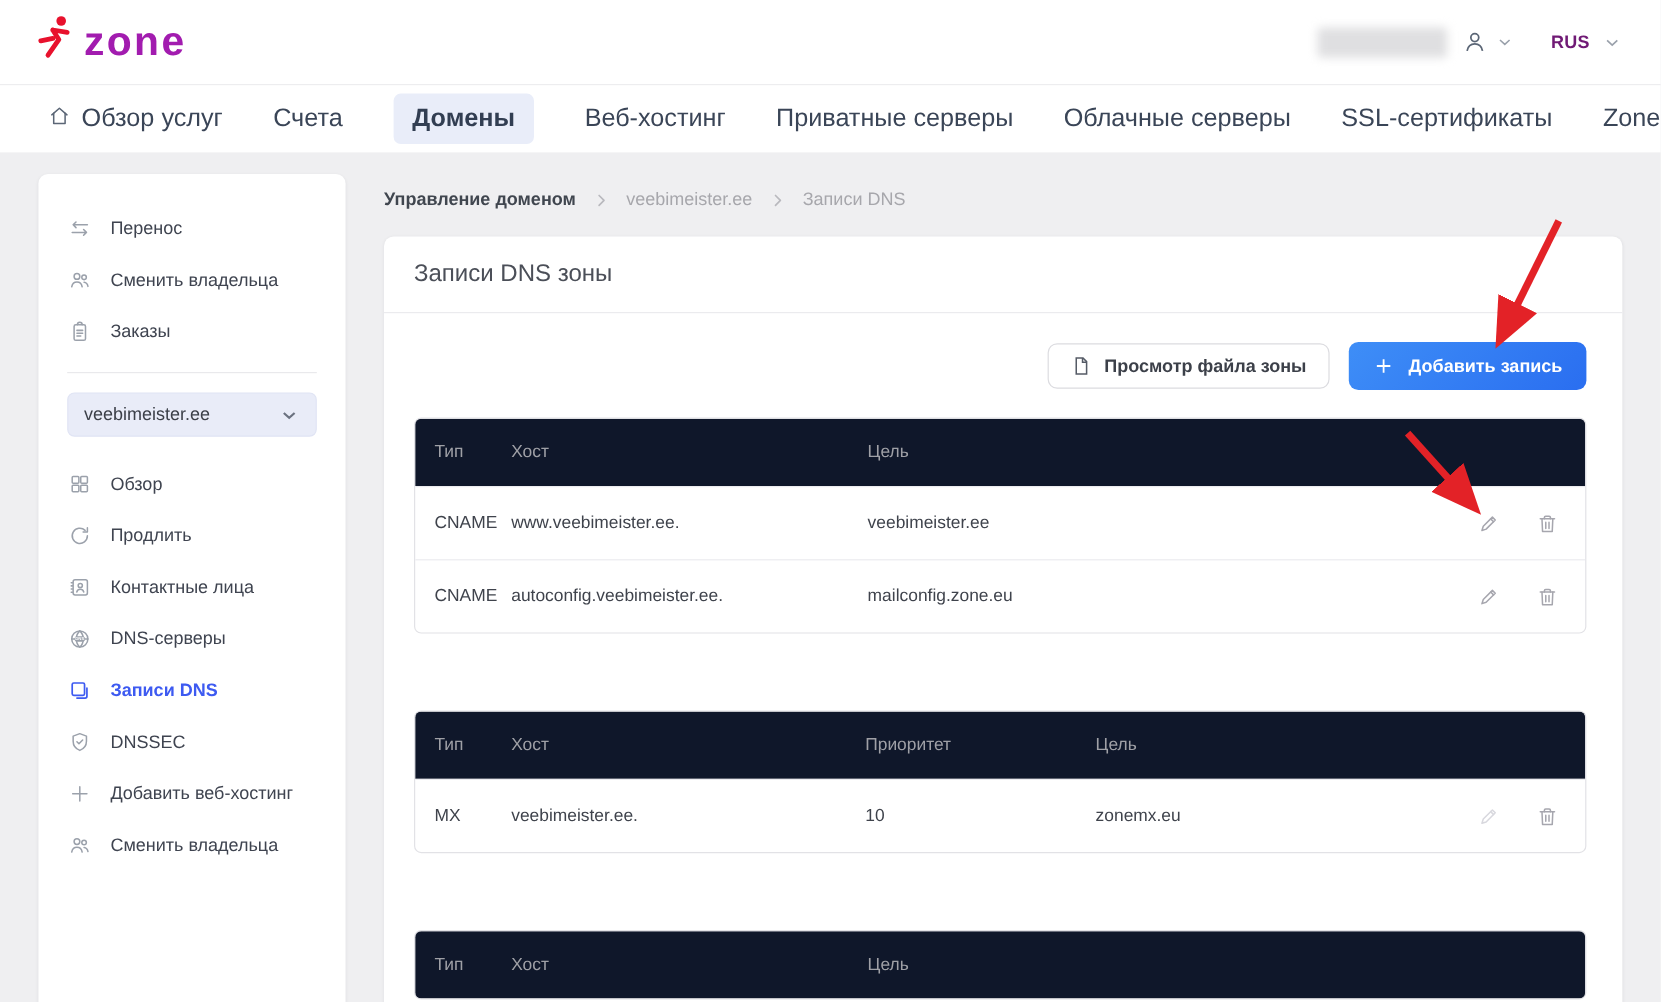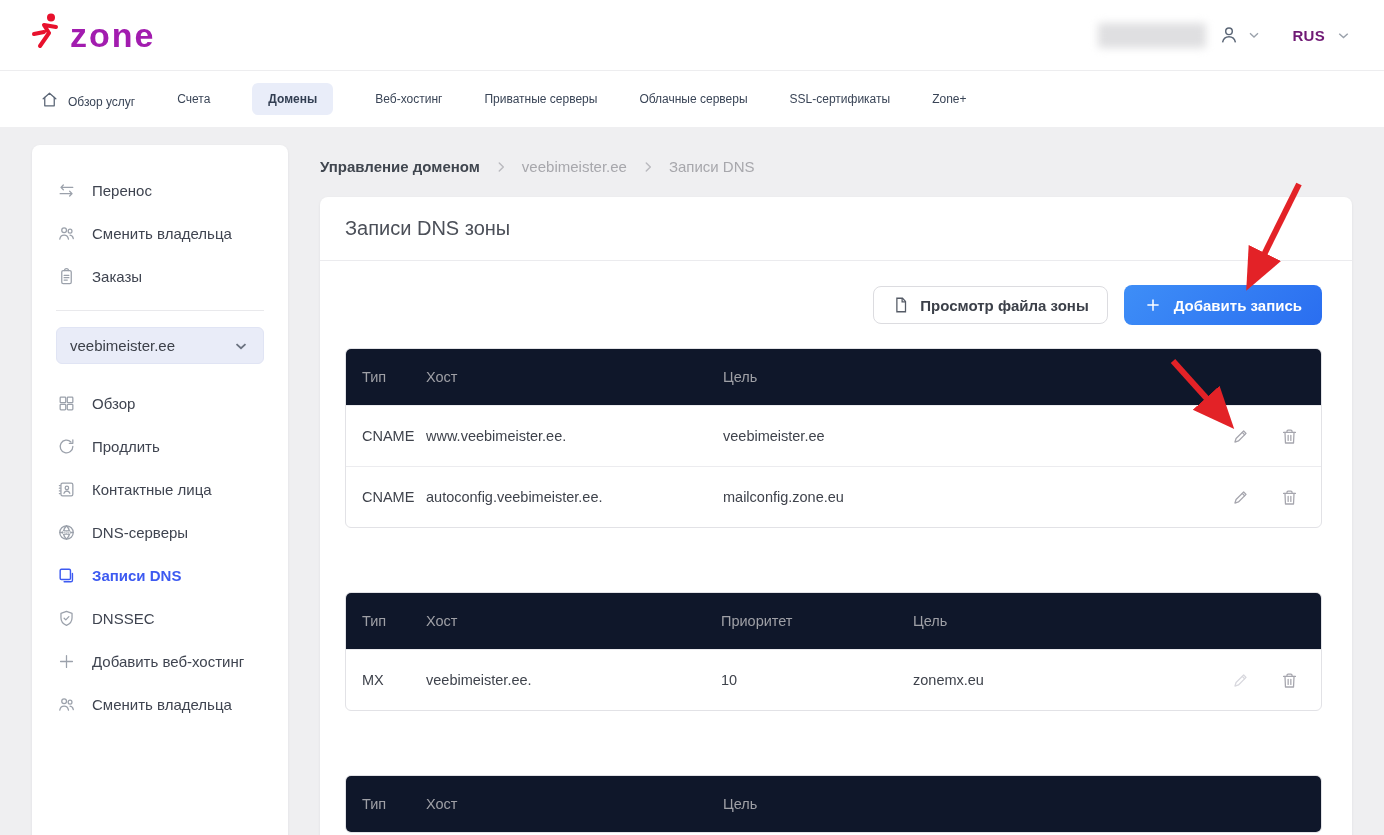--- a/index.html
+++ b/index.html
@@ -12,21 +12,21 @@
   .topbar-right { position:absolute; right:32px; top:0; height:70px; display:flex; align-items:center; gap:12px; }
   .user-blur { width:108px; height:25px; background:#dfdfe1; border-radius:3px; filter:blur(4px); }
   .icon-btn { display:flex; align-items:center; gap:6px; cursor:pointer; color:#5b6676; }
   .lang { display:flex; align-items:center; gap:10px; margin-left:18px; cursor:pointer; }
   .lang-label { font-size:15px; font-weight:700; color:#701a75; letter-spacing:.3px; }
   .chev { color:#9aa1ab; }
 
   
   .navbar { position:absolute; left:0; top:70px; width:1384px; height:57px; background:#fff;
             border-top:1px solid #ededef; display:flex; align-items:center; padding-left:40px; gap:42px; z-index:5; }
-  .nav-item { display:flex; align-items:flex-end; gap:9px; font-size:12px; color:#3a4557; cursor:pointer;
+  .nav-item { display:flex; align-items:flex-start; gap:9px; font-size:21px; color:#3a4557; cursor:pointer;
               padding:9px 0; border-radius:6px; white-space:nowrap; }
   .nav-item.active { background:#e9edf9; padding:9px 16px; font-weight:700; color:#323e52; }
 
   
   .sidebar { position:absolute; left:32px; top:145px; width:256px; height:740px; background:#fff;
              border-radius:8px; box-shadow:0 1px 3px rgba(20,20,40,.07); padding-top:24px; }
   .side-item { display:flex; align-items:center; gap:16px; padding:12px 24px; font-size:15px;
                color:#3f4450; cursor:pointer; }
   .side-item .s-ic { color:#9ba1ab; display:flex; width:20px; justify-content:center; }
   .side-item.active { color:#3d5af1; font-weight:600; }

